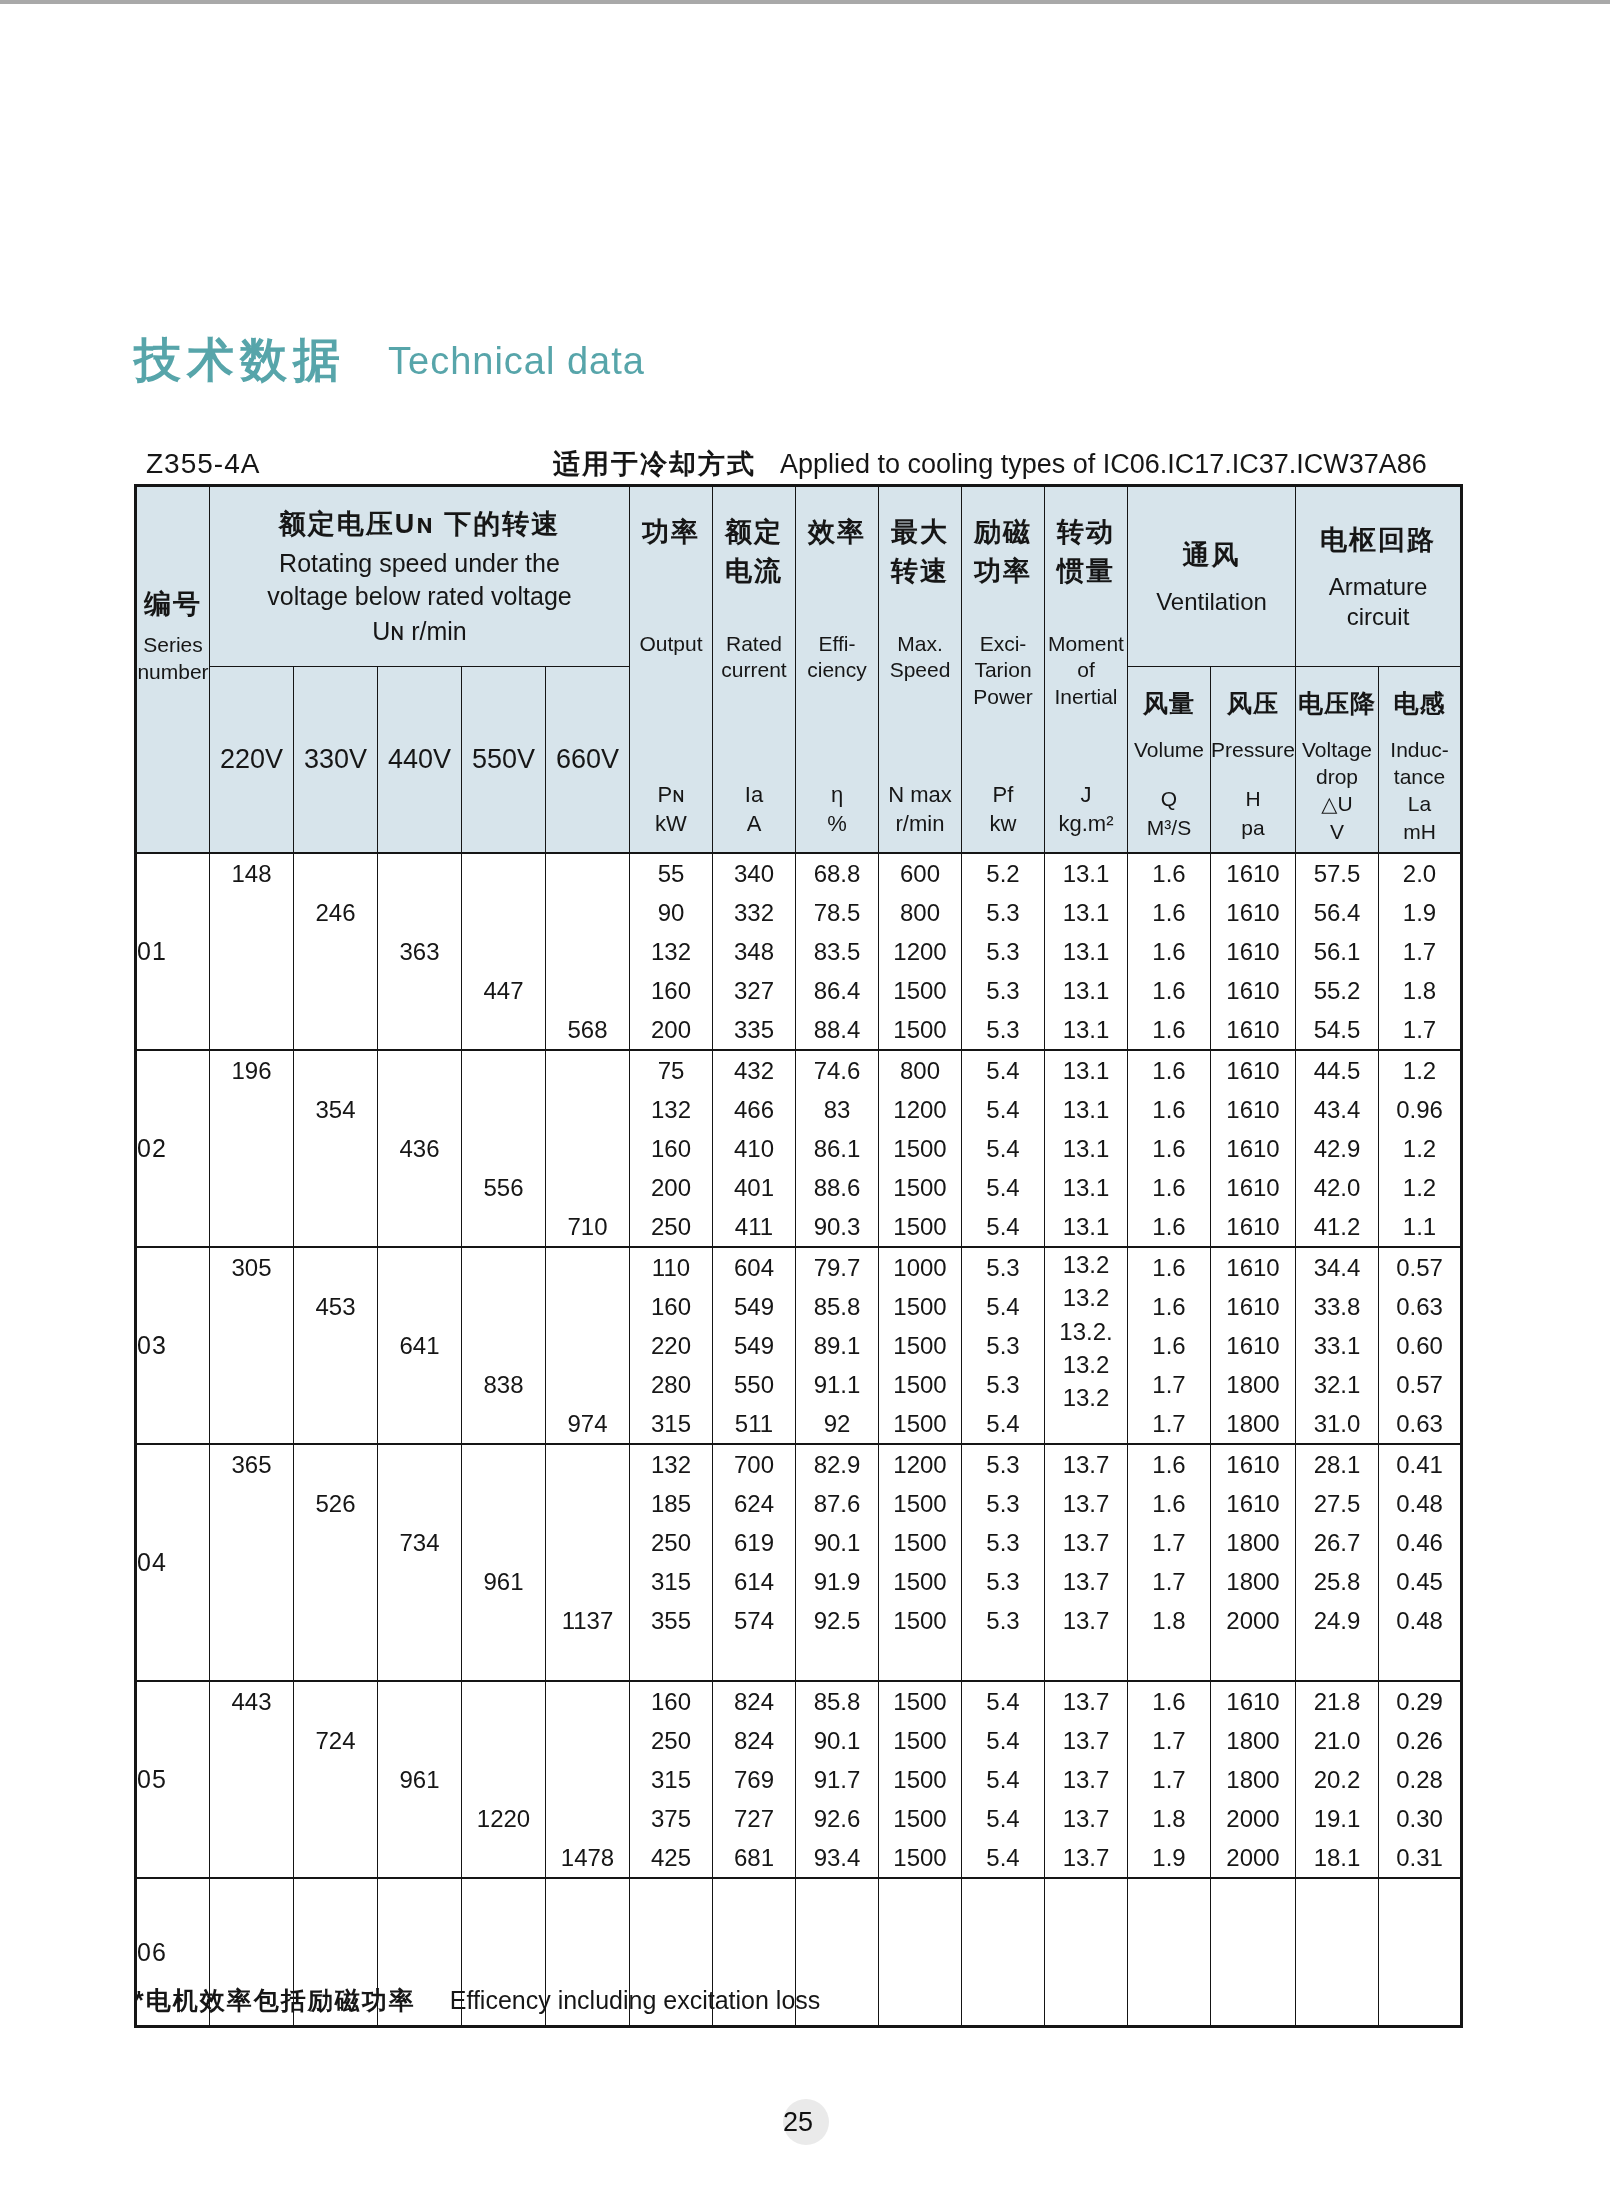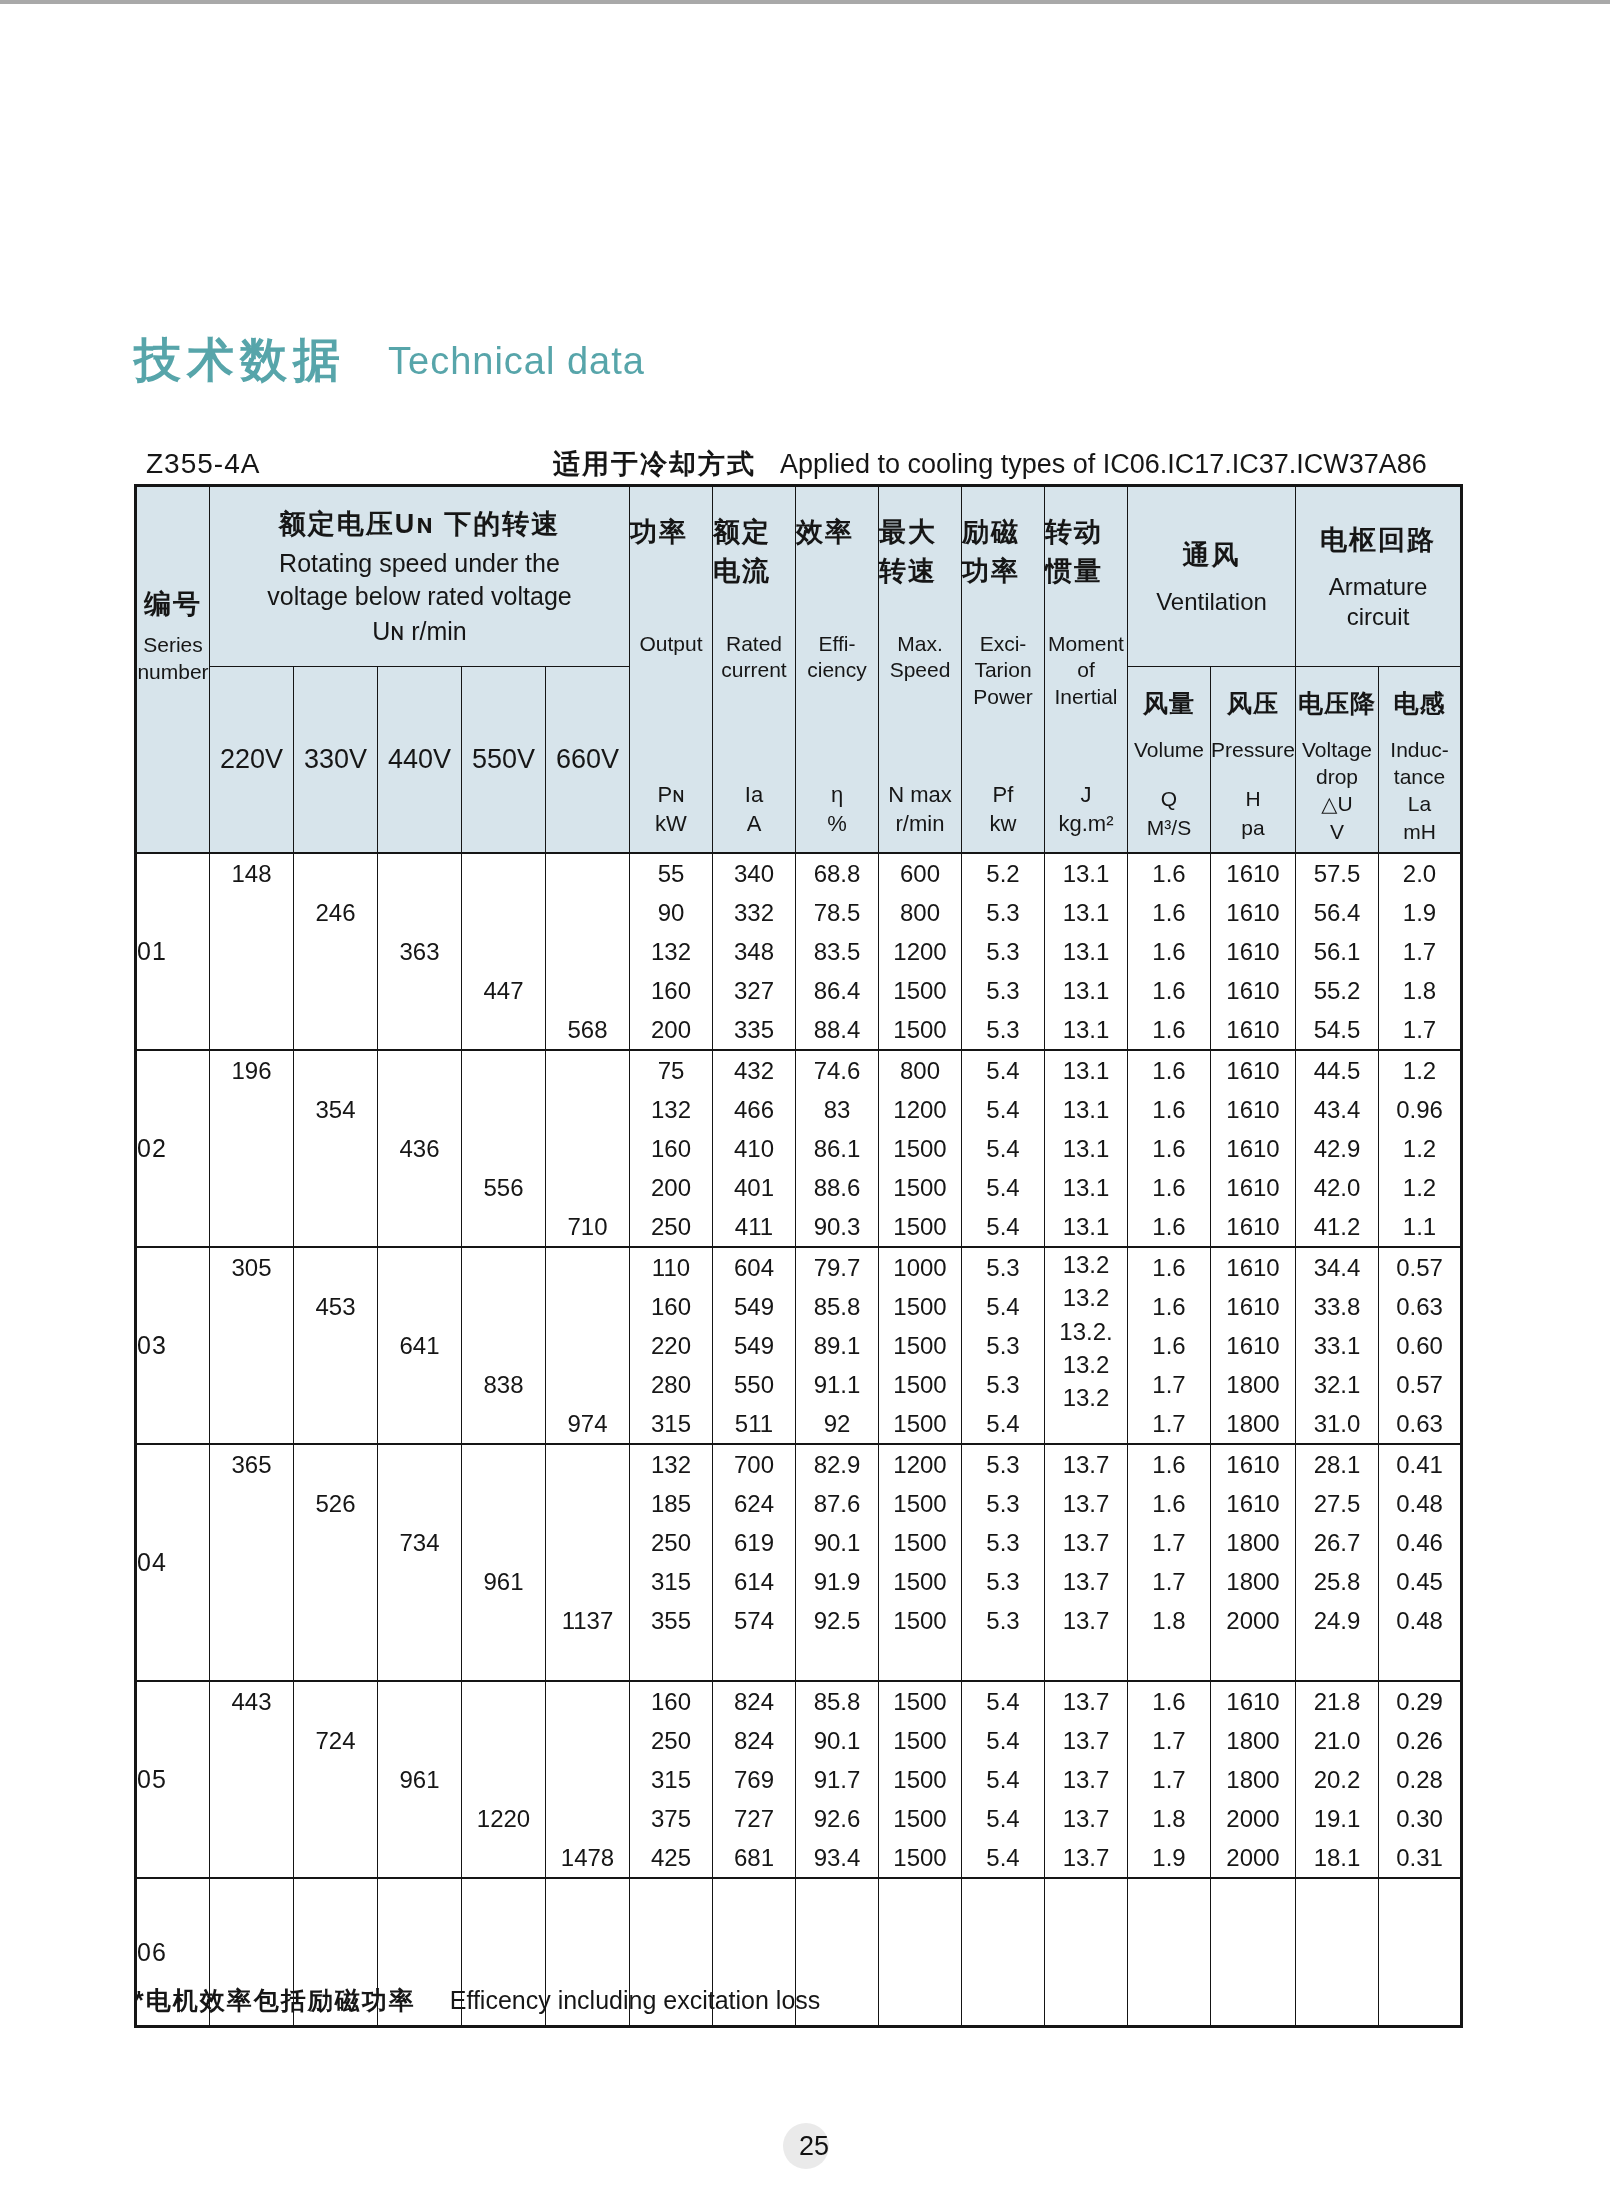--- a/index.html
+++ b/index.html
@@ -35,21 +35,21 @@
   .cjk-h{font-size:27px;font-weight:bold;line-height:1.45;white-space:pre-line;text-align:center;letter-spacing:2px}
   .en-h{font-size:21px;line-height:1.25;white-space:pre-line;text-align:center}
   .sym-h{font-size:22px;line-height:1.35;white-space:pre-line;text-align:center}
 
   .sh{display:flex;align-items:center;justify-content:center}
   .sh-inner{display:flex;flex-direction:column;align-items:center;gap:8px;transform:translateY(-34px)}
 
   .sg{display:flex;flex-direction:column;align-items:center;justify-content:center;gap:3px}
   .sg-en{font-size:25px;line-height:1.3}
 
-  .fc{box-sizing:border-box;display:flex;flex-direction:column;padding:26px 0 12px}
+  .fc{box-sizing:border-box;display:flex;flex-direction:column;align-items:center;padding:26px 0 12px}
   .fc .cjk-h{height:118px;display:flex;align-items:flex-start}
   .fc .sym-h{margin-top:auto}
 
   .vg{display:flex;flex-direction:column;align-items:center;justify-content:center;gap:12px}
   .vg .en-h{font-size:24px}
 
   .vt{display:flex;align-items:center;justify-content:center;font-size:27px}
 
   .sub{box-sizing:border-box;display:flex;flex-direction:column;align-items:center;padding:18px 0 10px}
   .sub .cjk-h{font-size:25px;letter-spacing:1px}
@@ -63,22 +63,22 @@
   .slot span{font-size:24px}
 
   
   .footnote{position:absolute;left:134px;top:1984px;display:flex;align-items:baseline;gap:34px}
   .footnote-cn{font-size:25px;font-weight:bold;letter-spacing:2px}
   .footnote-en{font-size:25px}
 
   
   .pagenum{
     position:absolute;left:783px;top:2099px;width:46px;height:46px;border-radius:50%;
-    background:#eaeaea;display:flex;align-items:center;justify-content:flex-end;
-    font-size:27px;color:#111;margin-top:24px;
+    background:#eaeaea;display:flex;align-items:center;justify-content:flex-start;
+    font-size:27px;color:#111;
   }
 </style>
 </head>
 <body>
 
 <div class="topbar"></div>
 
 <div class="title-row">
   <span class="title-cn">技术数据</span>
   <span class="title-en">Technical data</span>

